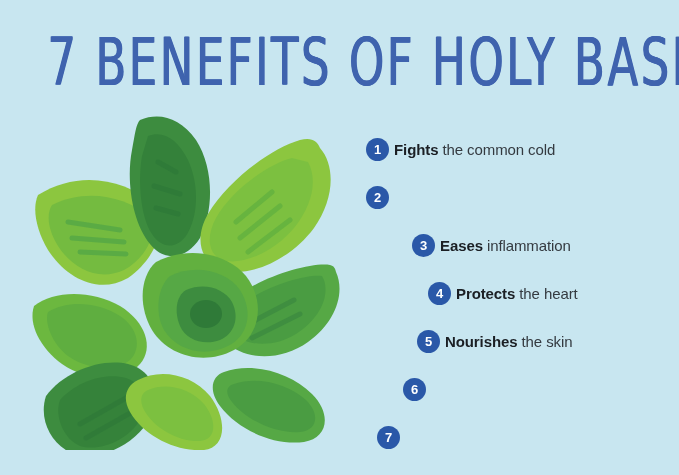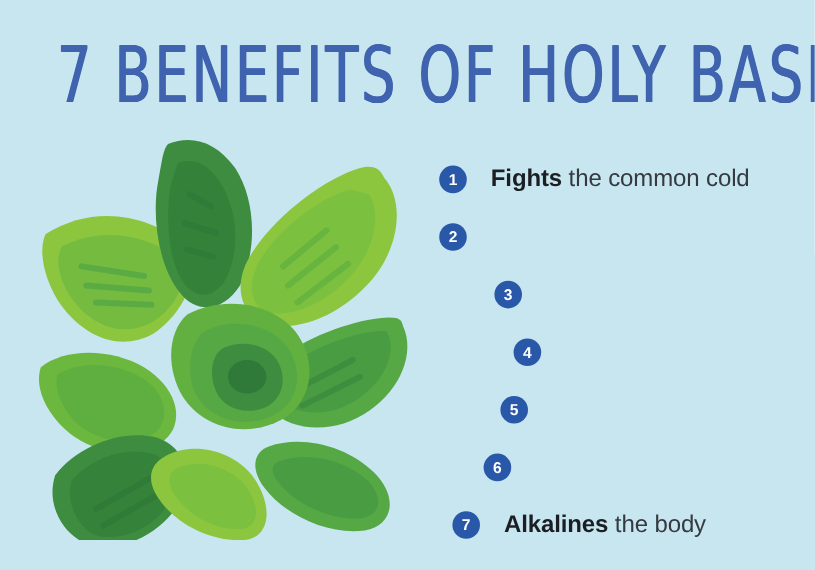--- a/index.html
+++ b/index.html
@@ -71,22 +71,22 @@
     background: #2a58a8;
     color: #ffffff;
     font-size: 13px;
     font-weight: bold;
     line-height: 23px;
     text-align: center;
     flex: 0 0 auto;
     font-family: "Liberation Sans", sans-serif;
   }
   .benefit-text {
-    margin-left: 20px;
-    font-size: 20px;
+    margin-left: 5px;
+    font-size: 15px;
     color: #2c3136;
     font-family: "Liberation Sans", sans-serif;
     letter-spacing: -0.1px;
   }
   .benefit-text .lead {
     font-weight: bold;
     color: #1b1f24;
   }
   .benefit-text .rest {
     font-weight: 400;
@@ -146,33 +146,35 @@
       <div class="badge">1</div>
       <div class="benefit-text"><span class="lead">Fights</span><span class="rest"> the common cold</span></div>
     </div>
 
     <div class="benefit-row" style="top:56px; left:366px;">
       <div class="badge">2</div>
     </div>
 
     <div class="benefit-row" style="top:104px; left:412px;">
       <div class="badge">3</div>
+      <div class="benefit-text"><span class="lead">Eases</span><span class="rest"> inflammation</span></div>
     </div>
 
     <div class="benefit-row" style="top:152px; left:428px;">
       <div class="badge">4</div>
+      <div class="benefit-text"><span class="lead">Protects</span><span class="rest"> the heart</span></div>
     </div>
 
     <div class="benefit-row" style="top:200px; left:417px;">
       <div class="badge">5</div>
+      <div class="benefit-text"><span class="lead">Nourishes</span><span class="rest"> the skin</span></div>
     </div>
 
     <div class="benefit-row" style="top:248px; left:403px;">
       <div class="badge">6</div>
     </div>
 
     <div class="benefit-row" style="top:296px; left:377px;">
       <div class="badge">7</div>
-      <div class="benefit-text"><span class="lead">Alkalines</span><span class="rest"> the body</span></div>
     </div>
 
   </div>
 </div>
 
 </body></html>

